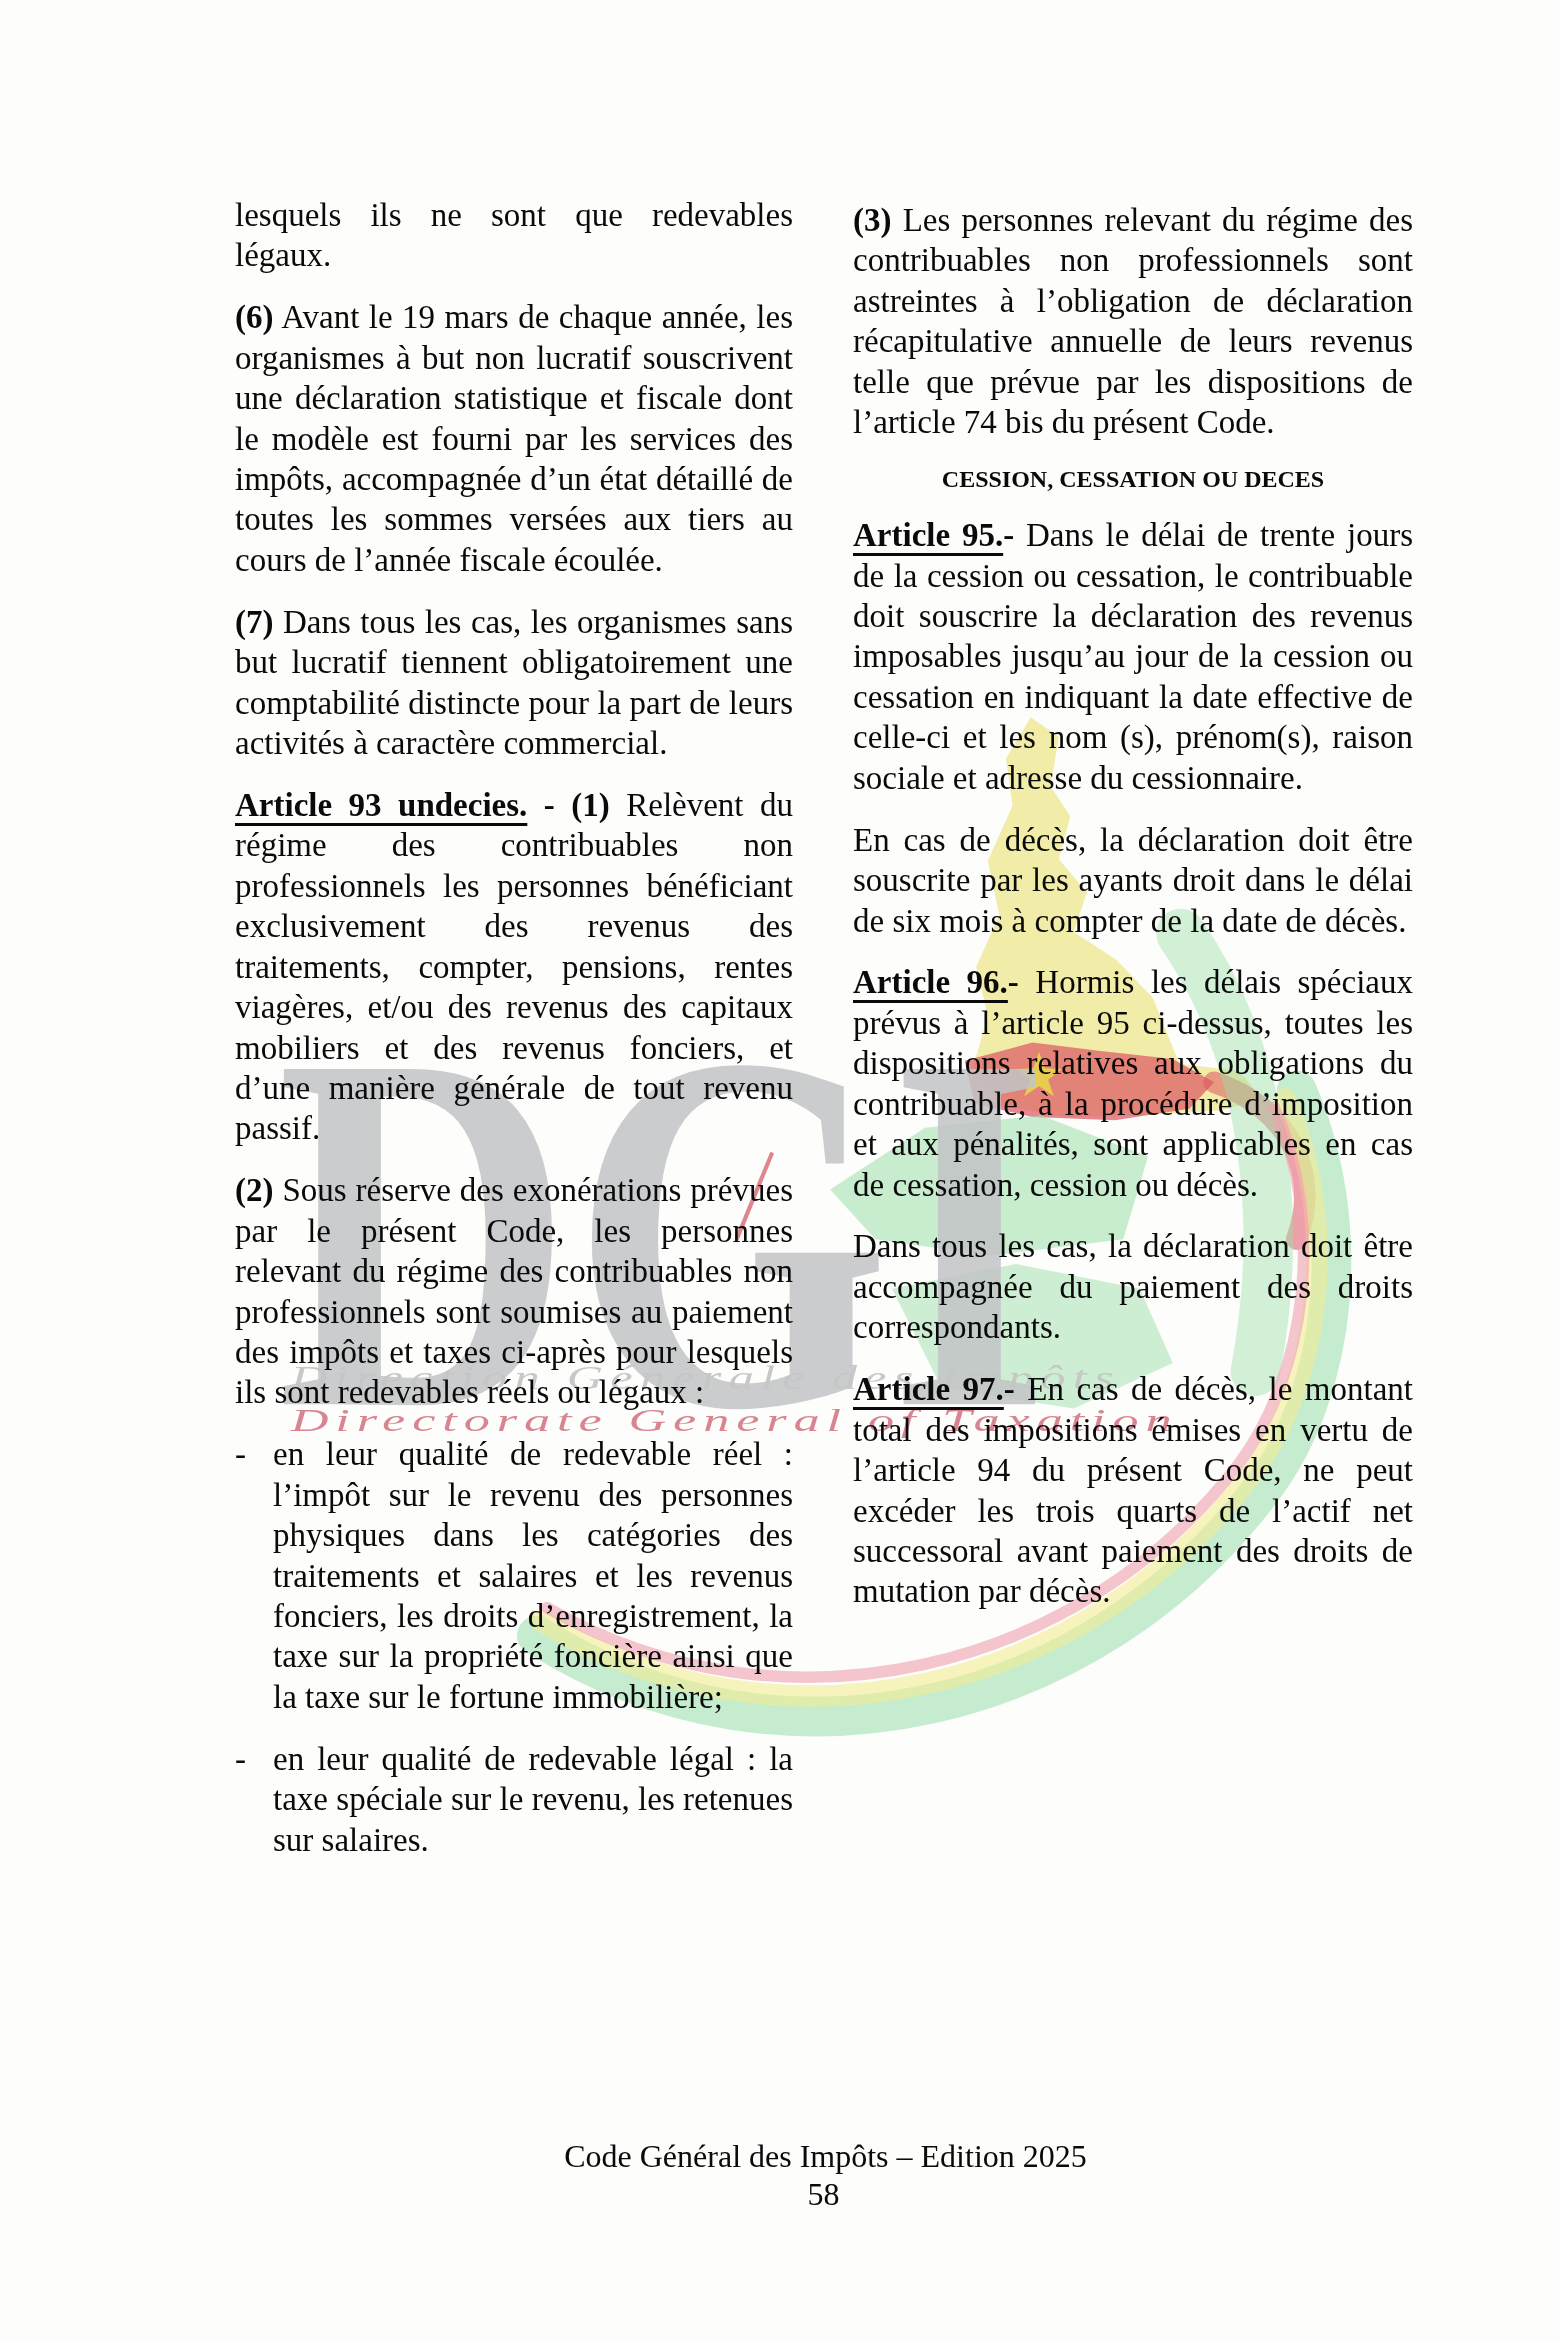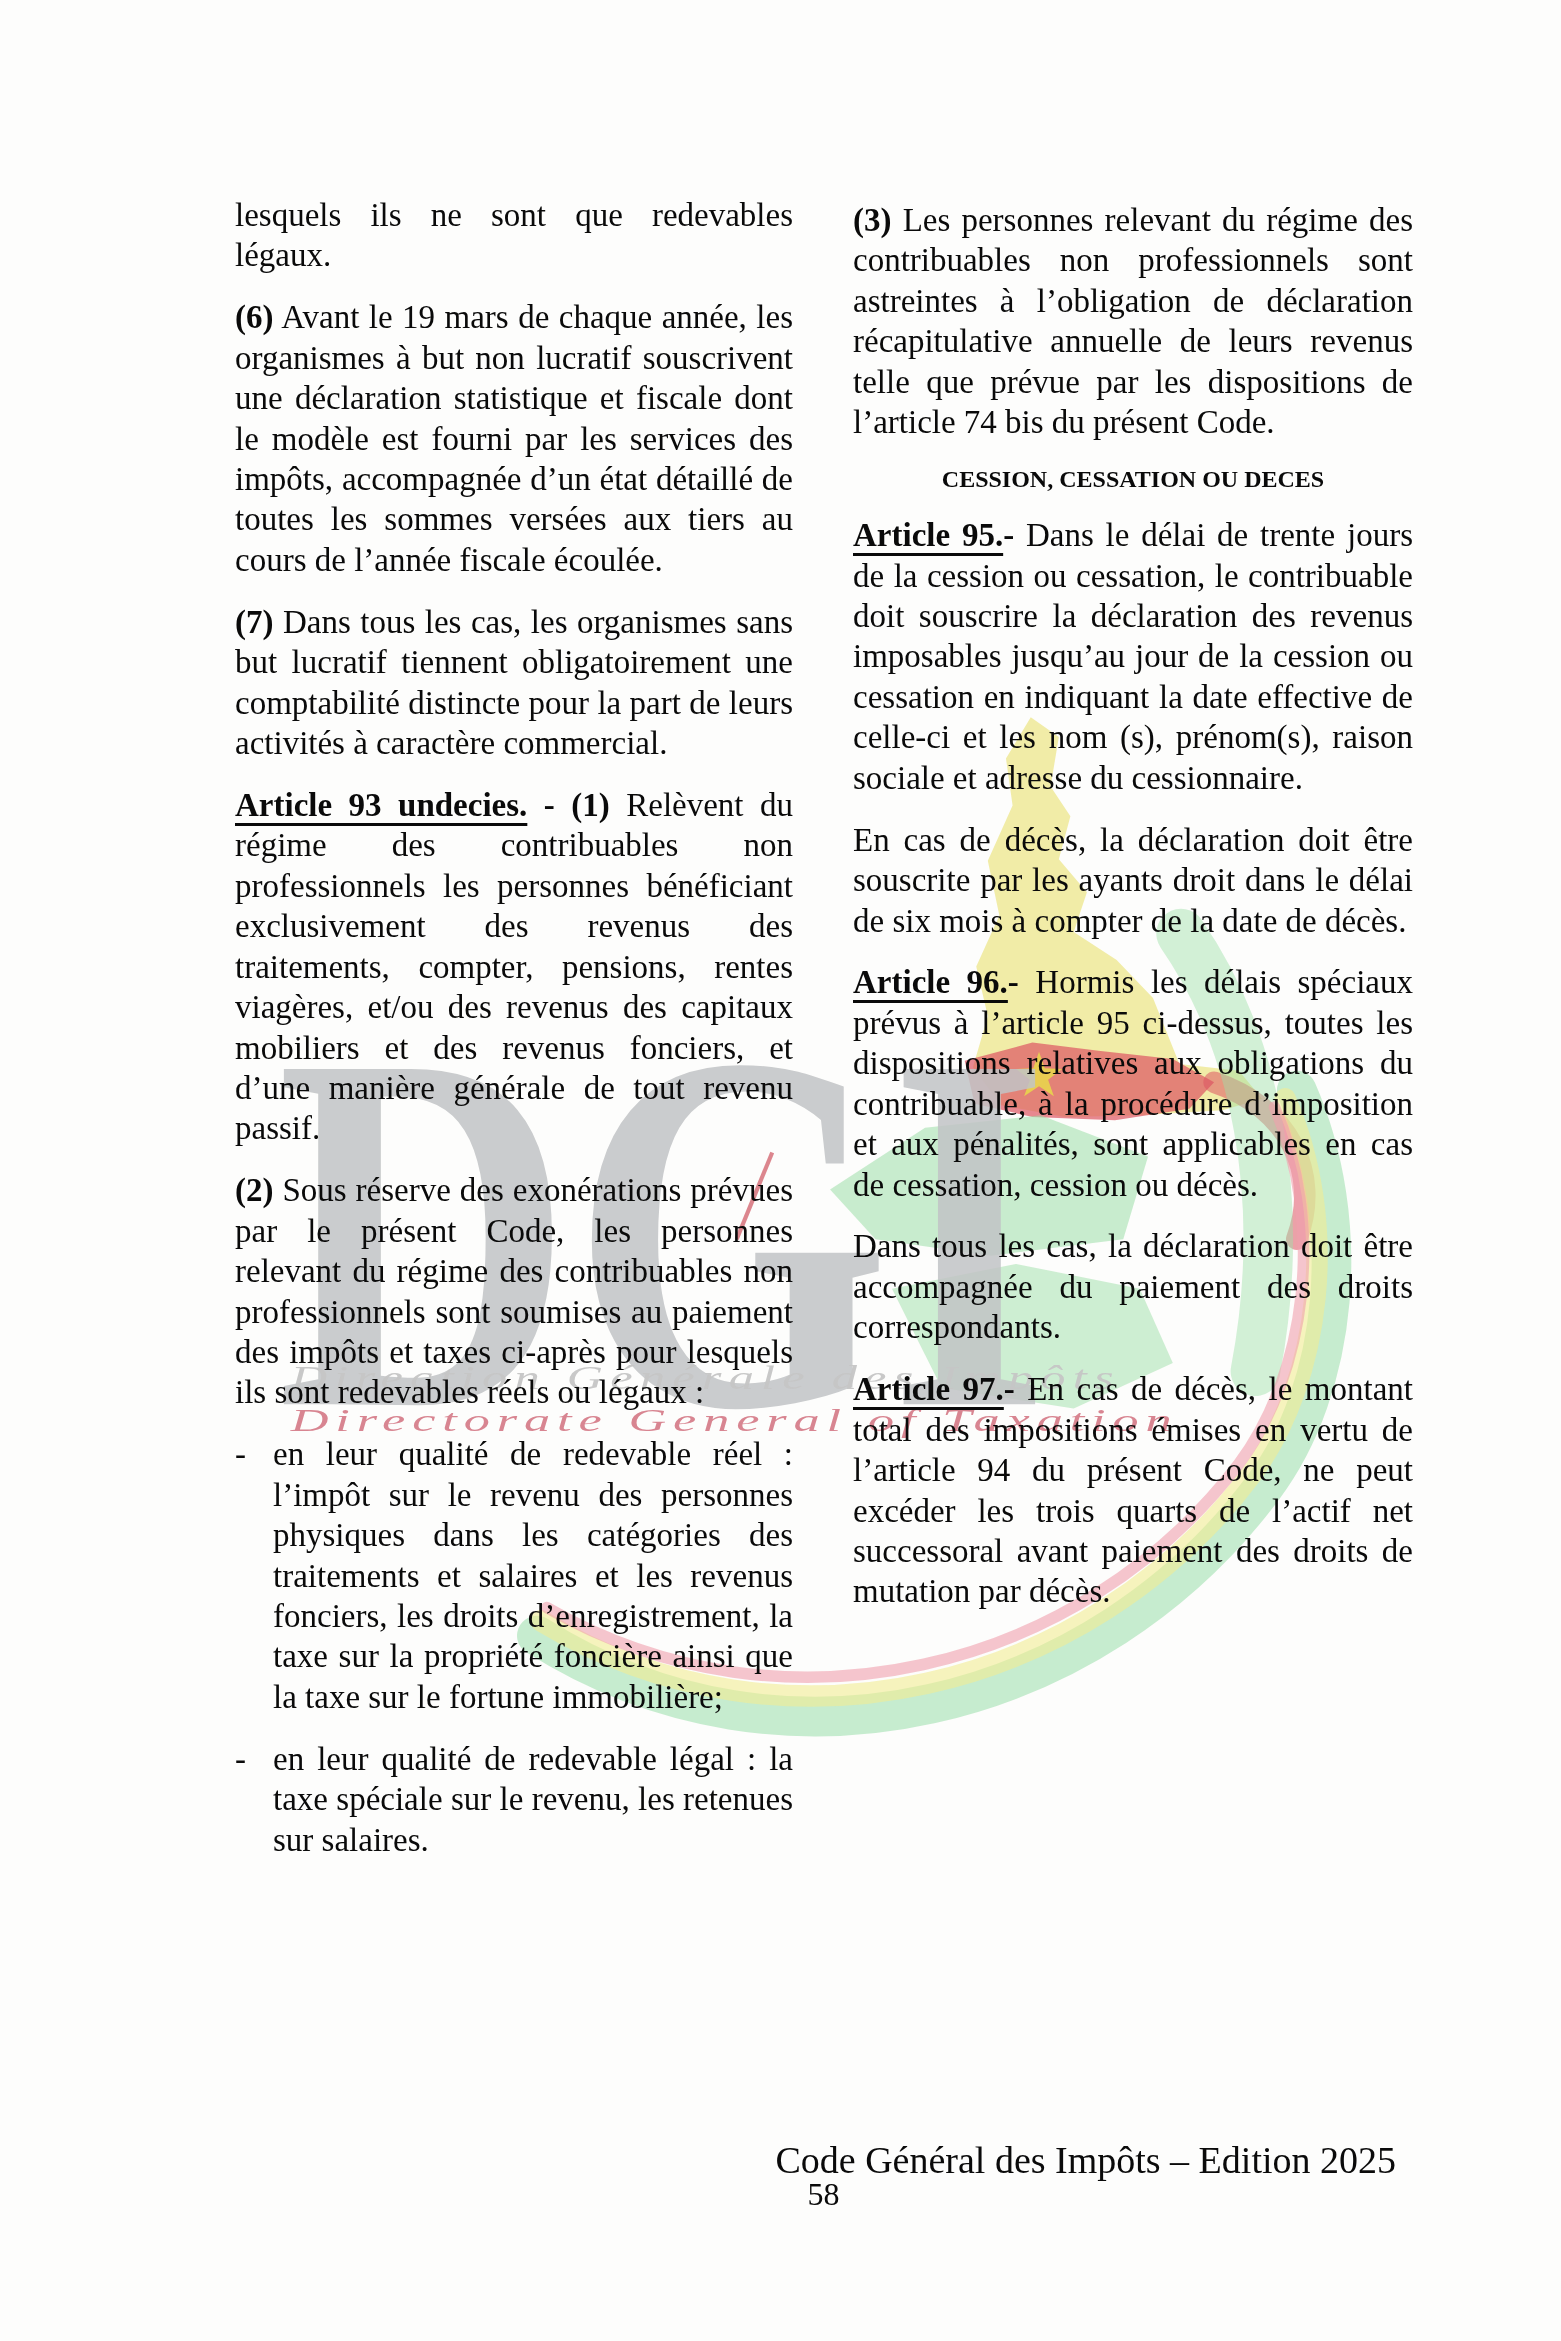--- a/index.html
+++ b/index.html
@@ -27,22 +27,22 @@
   .col .heading{
     text-align:center;font-weight:bold;font-size:24px;line-height:1.3;
     margin:13.2px 0 20px 0;
   }
   .b{font-weight:bold;}
   .u{text-decoration:underline;text-decoration-thickness:3.3px;text-underline-offset:6.6px;}
   .bullet{padding-left:38px;text-indent:-38px;margin-top:10px;}
   .bullet .marker{display:inline-block;width:38px;text-indent:0;}
   
   #footer{
-    position:absolute;left:219px;width:1177px;top:2136px;z-index:2;
-    text-align:right;font-size:38px;line-height:1.3;
+    position:absolute;left:237px;width:1177px;top:2136px;z-index:2;
+    text-align:center;font-size:32px;line-height:1.3;
   }
   #page-number{
     position:absolute;left:235px;width:1177px;top:2176px;z-index:2;
     text-align:center;font-size:32px;
   }
 </style>
 </head>
 <body>
 
 <div class="page">

